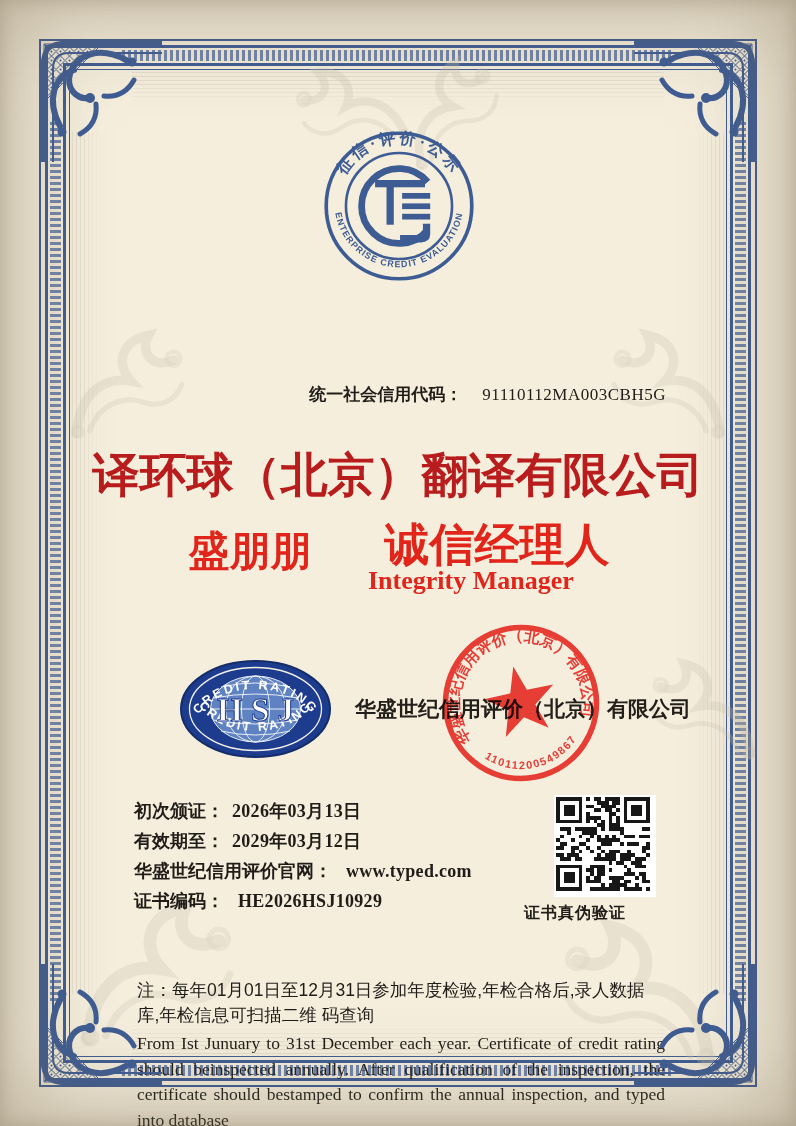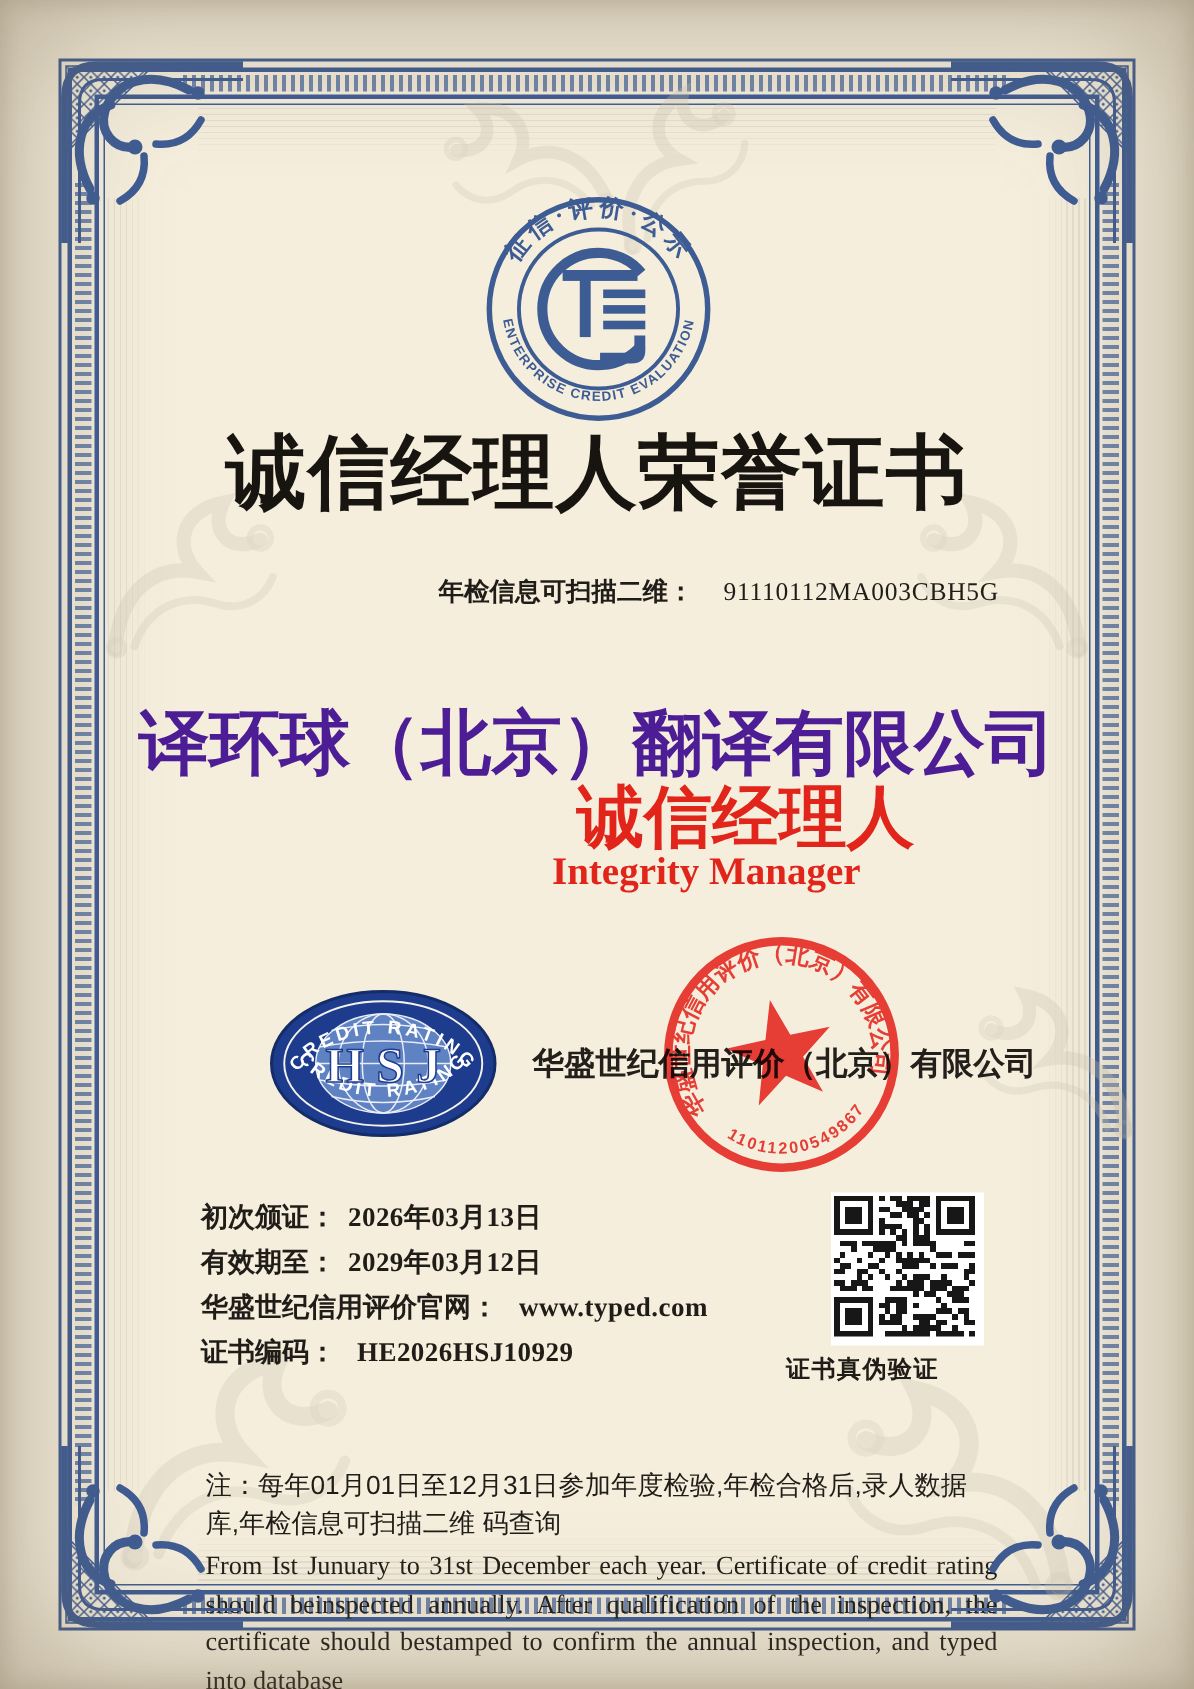--- a/index.html
+++ b/index.html
@@ -43,21 +43,21 @@
   .wm{position:absolute;opacity:.5;pointer-events:none;}
   
   .abs{position:absolute;}
   .ctr{left:0;right:0;text-align:center;}
   .emblem{left:321px;top:128px;width:156px;height:156px;}
   .title-zh{top:279px;font-size:54px;font-weight:900;letter-spacing:1px;color:#181511;}
   .title-en{top:339px;font-size:30px;font-weight:700;letter-spacing:.5px;}
   .code-row{top:383px;left:0;right:130px;text-align:right;font-size:17px;}
   .code-row .lbl{font-family:"Liberation Sans",sans-serif;font-weight:700;}
   .code-row .val{font-family:"Liberation Serif",serif;margin-left:20px;letter-spacing:.5px;}
-  .company{top:464px;font-size:47px;font-weight:900;white-space:nowrap;color:#4c1d95;}
+  .company{top:444px;font-size:47px;font-weight:900;white-space:nowrap;color:#b91c1c;}
   .red{color:#e1251b;}
   .honoree-name{left:140px;width:220px;top:524px;text-align:center;font-size:41px;font-weight:700;}
   .award-zh{left:368px;width:258px;top:515px;text-align:center;font-size:45px;font-weight:700;}
   .award-en{left:368px;width:258px;top:566px;text-align:left;font-size:26px;font-weight:700;}
   .hsj{left:179px;top:659px;width:153px;height:100px;}
   .issuer-name{left:353px;width:340px;top:695px;text-align:center;font-size:21px;font-weight:700;
                letter-spacing:0;z-index:2;color:#23201b;}
   .seal{left:428px;top:610px;width:186px;height:186px;transform:rotate(-12deg);opacity:.88;
         mix-blend-mode:multiply;z-index:3;}
   .details{left:134px;top:801px;font-size:18px;font-weight:700;}
@@ -168,26 +168,26 @@
       <path d="M102.6,51.9 A36,36 0 1 0 102.6,98.1" fill="none" stroke="#3e5c94" stroke-width="6.5"></path>
       <rect x="52" y="50" width="48" height="7"></rect>
       <rect x="63" y="50" width="7" height="43"></rect>
       <rect x="78" y="62.5" width="27" height="5.5"></rect>
       <rect x="78" y="72.5" width="27" height="5.5"></rect>
       <rect x="78" y="82.5" width="27" height="5.5"></rect>
       <path d="M98,92 h7 v10 q0,8 -9,8 h-20 v-7 h17 q5,0 5,-5 z"></path>
     </g>
   </svg>
 
-  <div class="abs ctr title-zh">诚信经理人荣誉证书</div>
   <div class="abs code-row">
-    <span class="lbl">年检信息可扫描二维：</span><span class="val">91110112MA003CBH5G</span>
+    <span class="lbl">统一社会信用代码：</span><span class="val">91110112MA003CBH5G</span>
   </div>
   <div class="abs ctr company">译环球（北京）翻译有限公司</div>
 
+  <div class="abs red honoree-name">盛朋朋</div>
   <div class="abs red award-zh">诚信经理人</div>
   <div class="abs red award-en">Integrity Manager</div>
 
   <svg class="abs hsj" viewBox="0 0 153 100">
     <ellipse cx="76.5" cy="50" rx="74.5" ry="48" fill="#1e3c8e" stroke="#142c68" stroke-width="2"></ellipse>
     <ellipse cx="76.5" cy="50" rx="66" ry="41.5" fill="none" stroke="#f3f1e8" stroke-width="1.3"></ellipse>
     <ellipse cx="76.5" cy="50" rx="45" ry="33" fill="#5e82c2"></ellipse>
     <g fill="none" stroke="#e9edf6" stroke-width="1">
       <ellipse cx="76.5" cy="50" rx="45" ry="33"></ellipse>
       <ellipse cx="76.5" cy="50" rx="30" ry="33"></ellipse>

